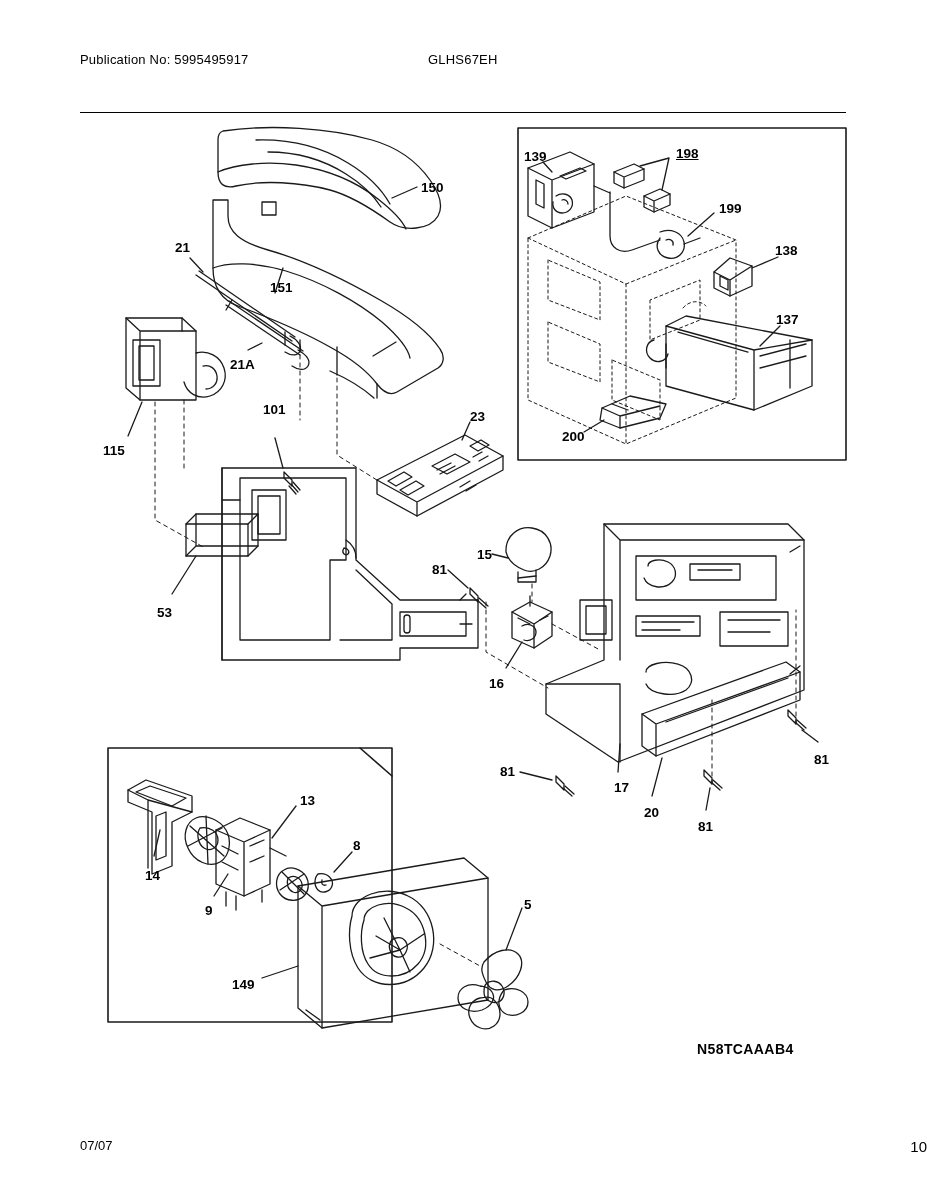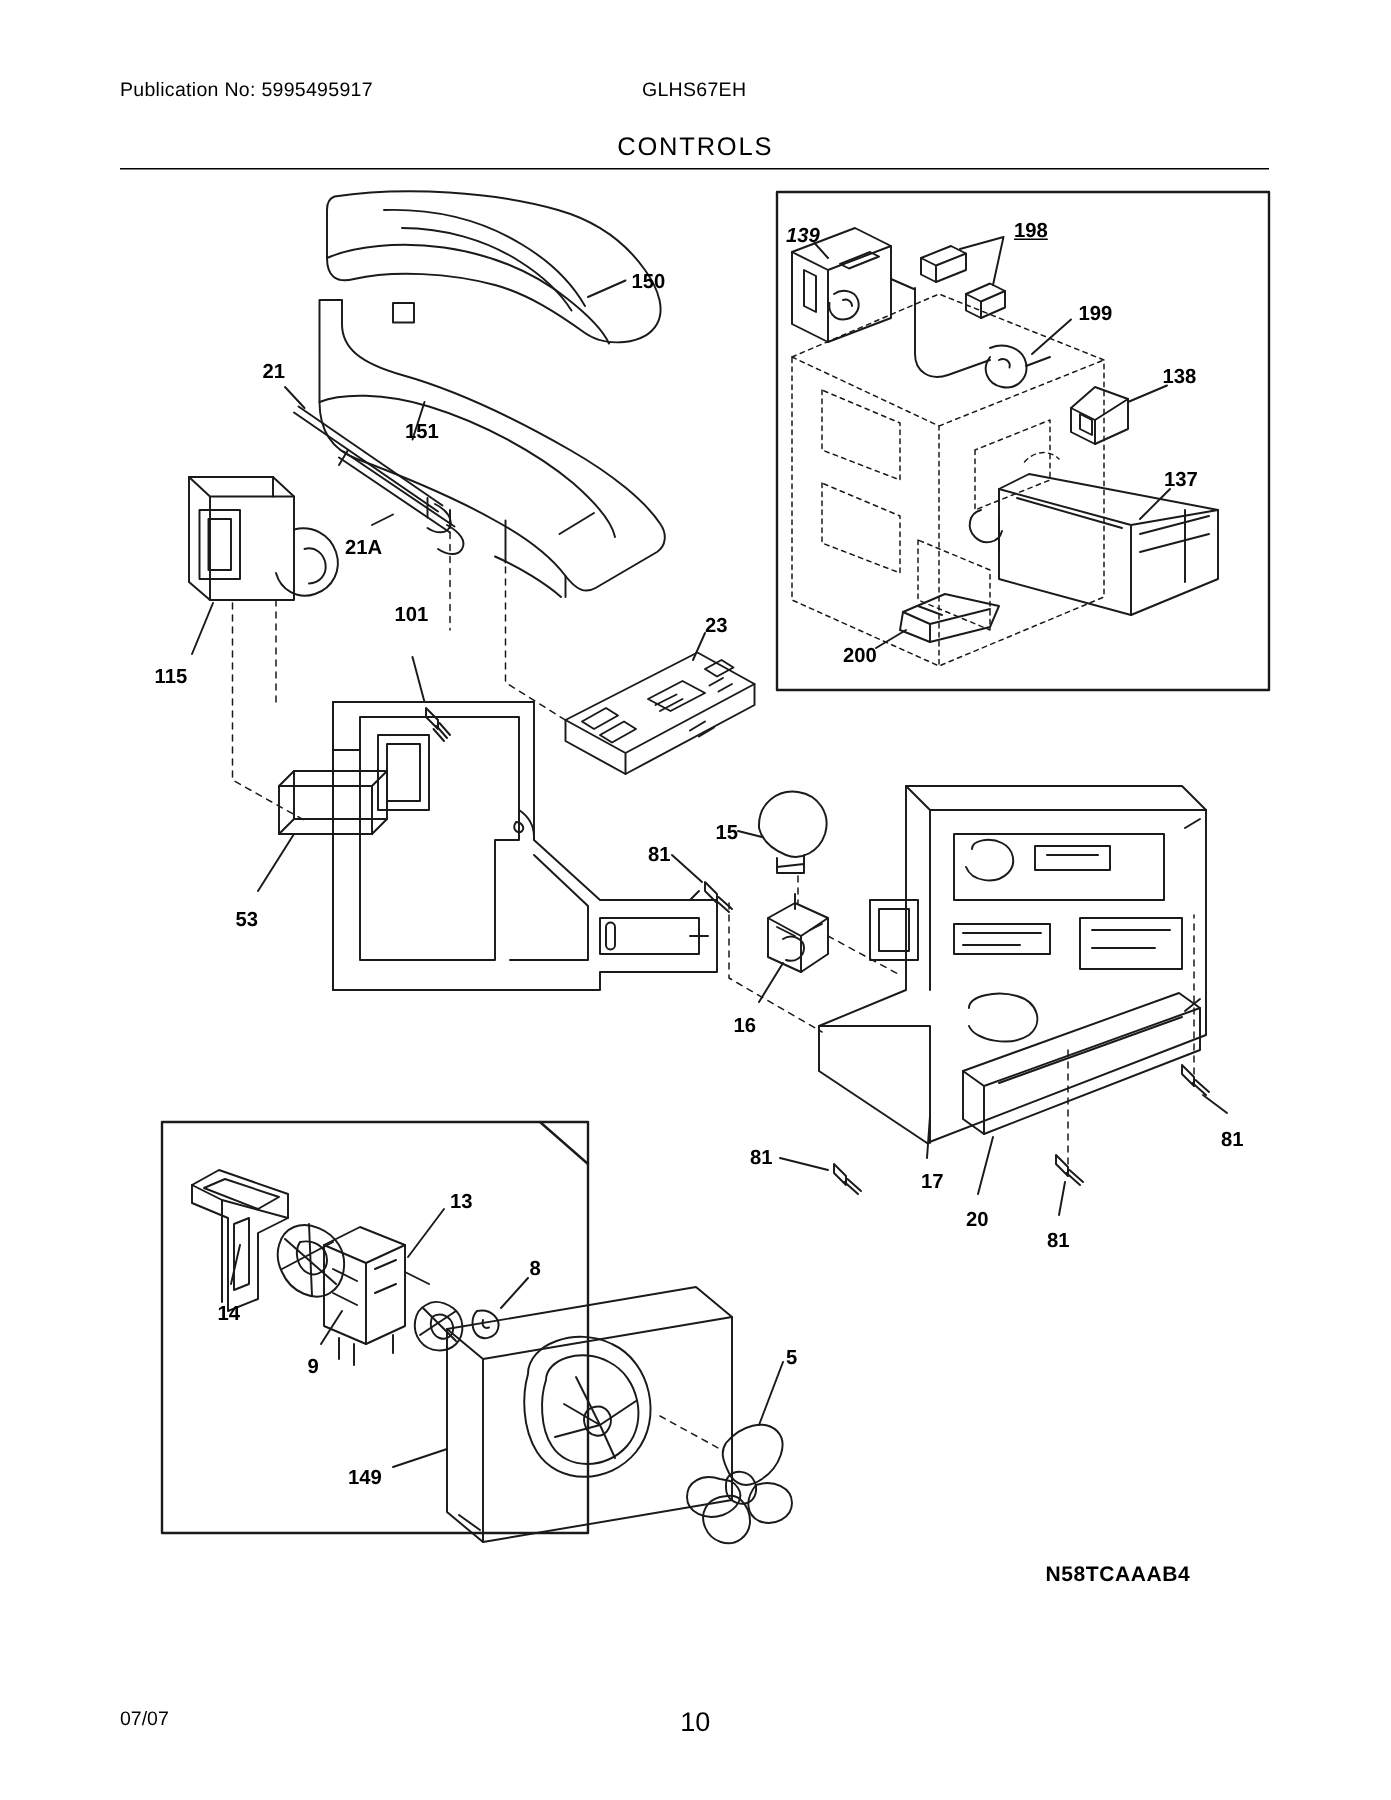--- a/index.html
+++ b/index.html
@@ -56,22 +56,22 @@
     position: absolute;
     left: 80px;
     top: 1138px;
     font-size: 13px;
   }
   .footer-page {
     position: absolute;
     left: 0;
     top: 1138px;
     width: 927px;
-    text-align: center;
-    font-size: 18px;
+    text-align: right;
+    font-size: 15px;
   }
   .diagram-code {
     position: absolute;
     left: 697px;
     top: 1041px;
     font-size: 14px;
     font-weight: bold;
     letter-spacing: 0.4px;
   }
   svg.art {
@@ -89,21 +89,20 @@
     white-space: nowrap;
   }
 </style>
 </head>
 <body>
 
 <div class="page">
 
   <div class="hdr-pub">Publication No: 5995495917</div>
   <div class="hdr-model">GLHS67EH</div>
-  <div class="page-title">CONTROLS</div>
   <div class="rule"></div>
 
   <svg class="art" viewBox="0 0 927 1200">
     <g fill="none" stroke="#1a1a1a" stroke-width="1.3" stroke-linejoin="round" stroke-linecap="round">
 
       <g>
         <path d="M223,131 C270,124 330,128 372,140 C400,148 418,163 430,180
                  C440,194 443,207 438,216 C430,230 404,232 390,222
                  C372,209 352,196 330,190 C300,182 262,180 236,186
                  C224,189 218,184 218,172 L218,140 C218,134 220,132 223,131 Z"></path>
@@ -417,21 +416,21 @@
   </svg>
 
   <div class="callout" style="left:421px;top:180px;">150</div>
   <div class="callout" style="left:270px;top:280px;">151</div>
   <div class="callout" style="left:175px;top:240px;">21</div>
   <div class="callout" style="left:230px;top:357px;">21A</div>
   <div class="callout" style="left:103px;top:443px;">115</div>
   <div class="callout" style="left:263px;top:402px;">101</div>
   <div class="callout" style="left:470px;top:409px;">23</div>
   <div class="callout" style="left:157px;top:605px;">53</div>
-  <div class="callout" style="left:524px;top:149px;font-style:italic;">139</div>
+  <div class="callout" style="left:524px;top:149px;">139</div>
   <div class="callout" style="left:676px;top:146px;text-decoration:underline;">198</div>
   <div class="callout" style="left:719px;top:201px;">199</div>
   <div class="callout" style="left:775px;top:243px;">138</div>
   <div class="callout" style="left:776px;top:312px;">137</div>
   <div class="callout" style="left:562px;top:429px;">200</div>
   <div class="callout" style="left:477px;top:547px;">15</div>
   <div class="callout" style="left:432px;top:562px;">81</div>
   <div class="callout" style="left:489px;top:676px;">16</div>
   <div class="callout" style="left:500px;top:764px;">81</div>
   <div class="callout" style="left:614px;top:780px;">17</div>

